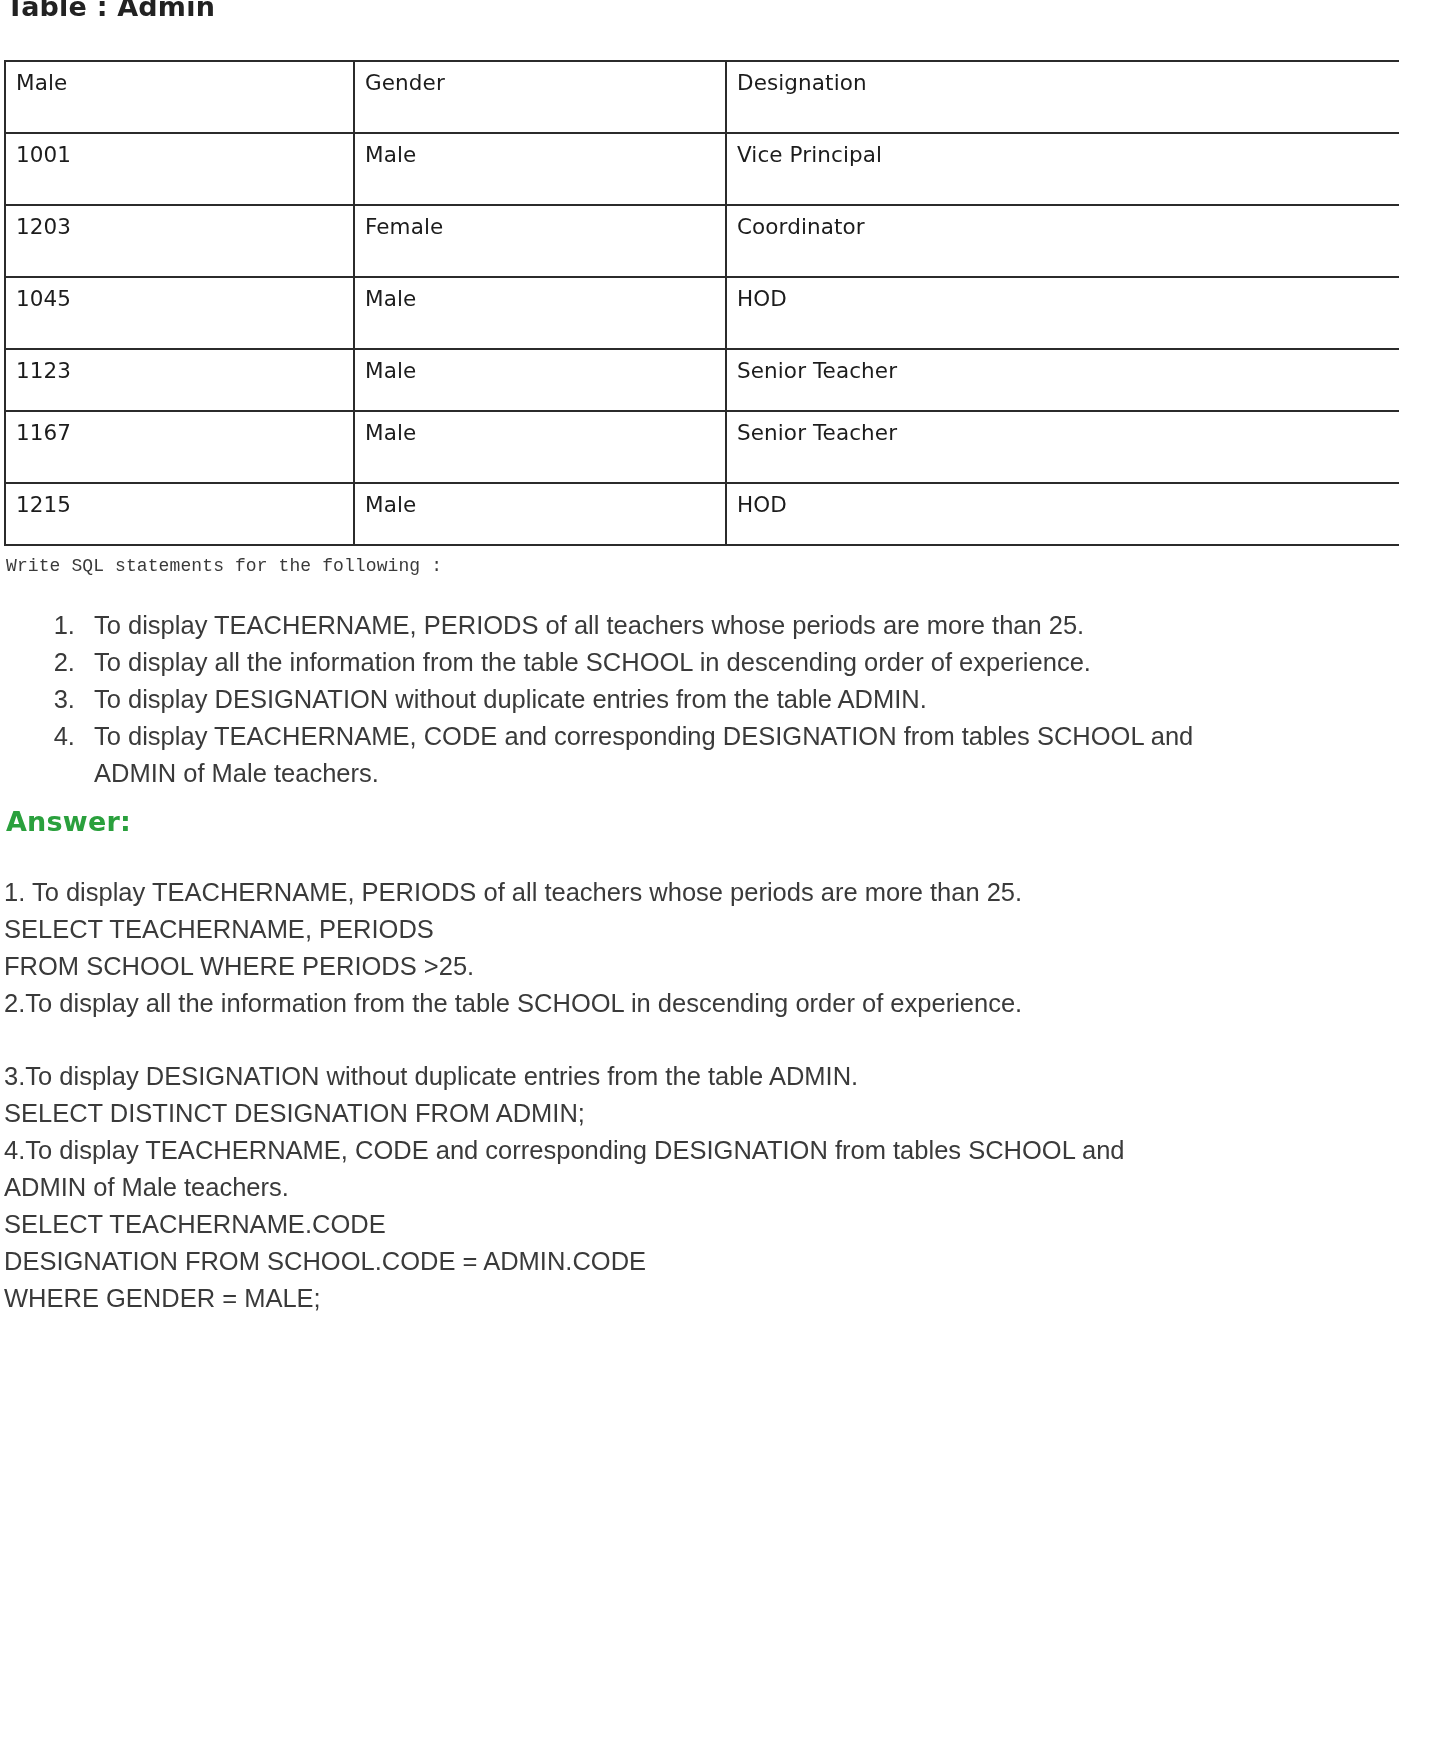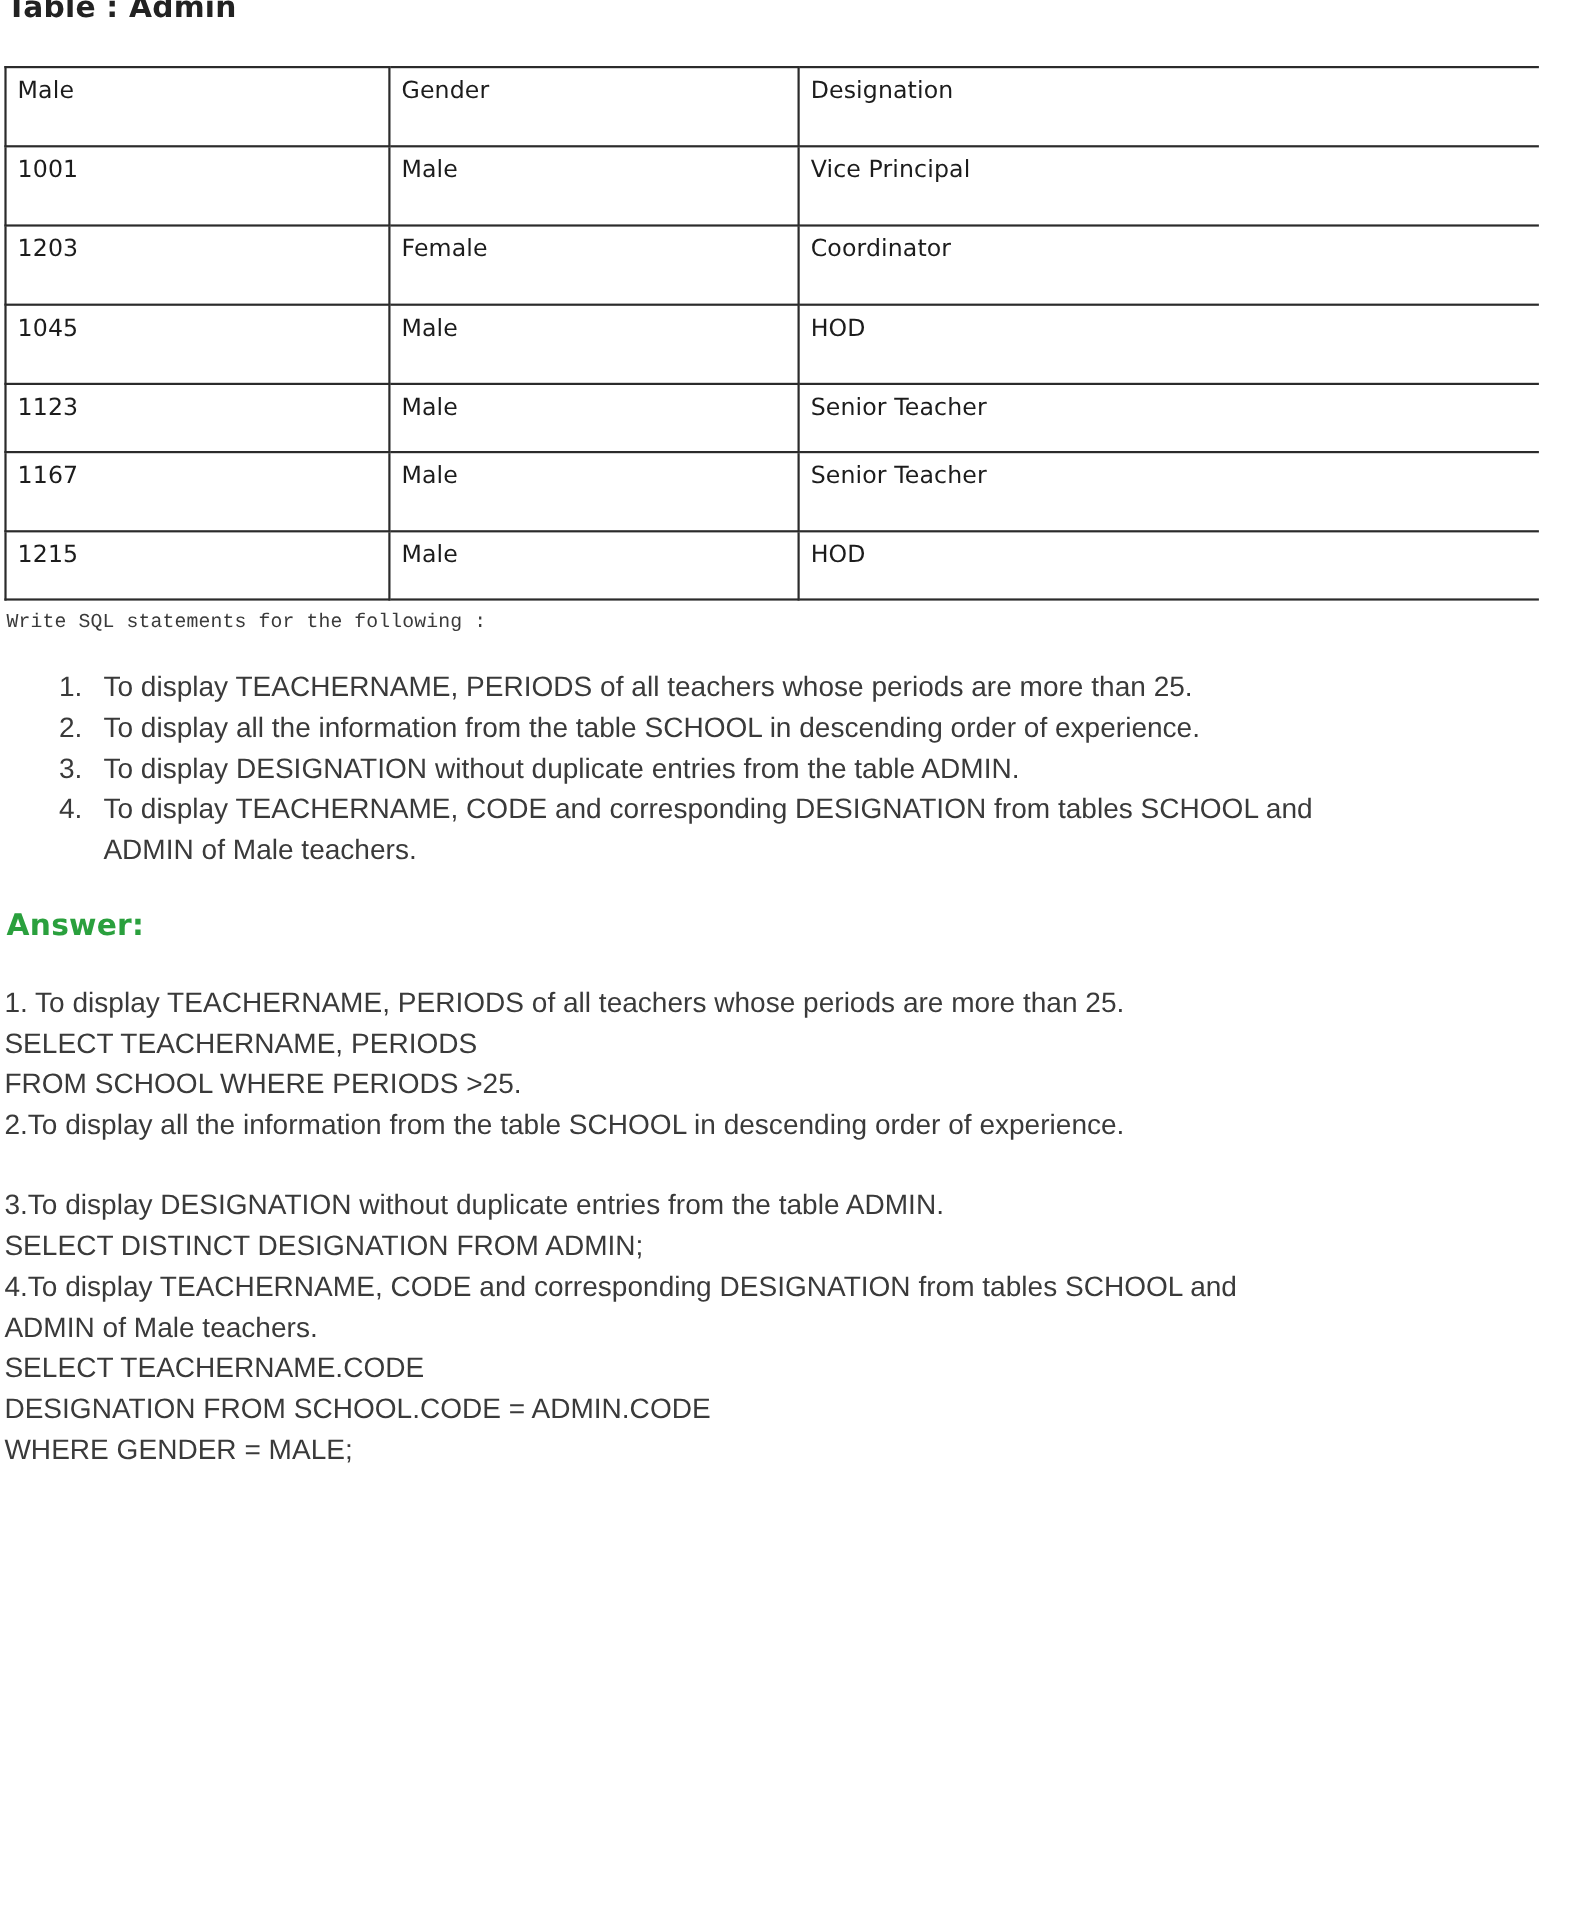--- a/index.html
+++ b/index.html
@@ -100,21 +100,21 @@
     margin: 0 0 0 0;
     padding-left: 12px;
     max-width: 1110px;
   }
 
   h2.answer-head {
     font-family: "DejaVu Sans", sans-serif;
     color: #2aa03d;
     font-size: 27px;
     font-weight: bold;
-    margin: 34px 0 0 2px;
+    margin: 14px 0 0 2px;
     line-height: 32px;
     letter-spacing: 0.2px;
   }
 
   .answer-block {
     margin: 36px 0 0 0;
     white-space: pre-wrap;
     font-family: "Liberation Sans", sans-serif;
     font-size: 25.5px;
     line-height: 37px;

